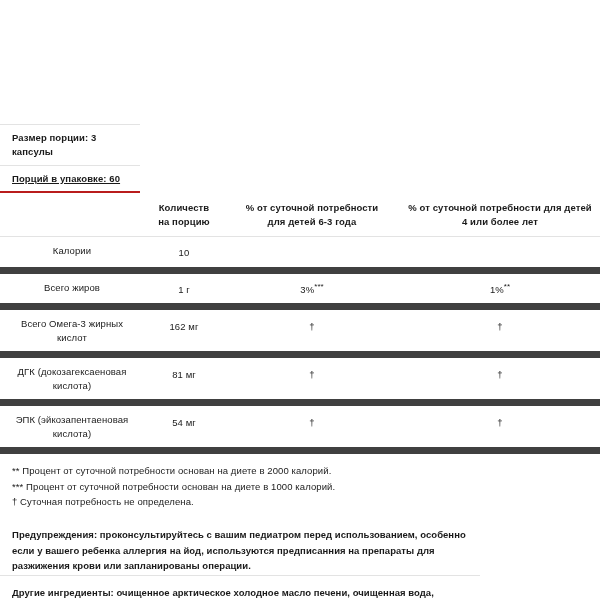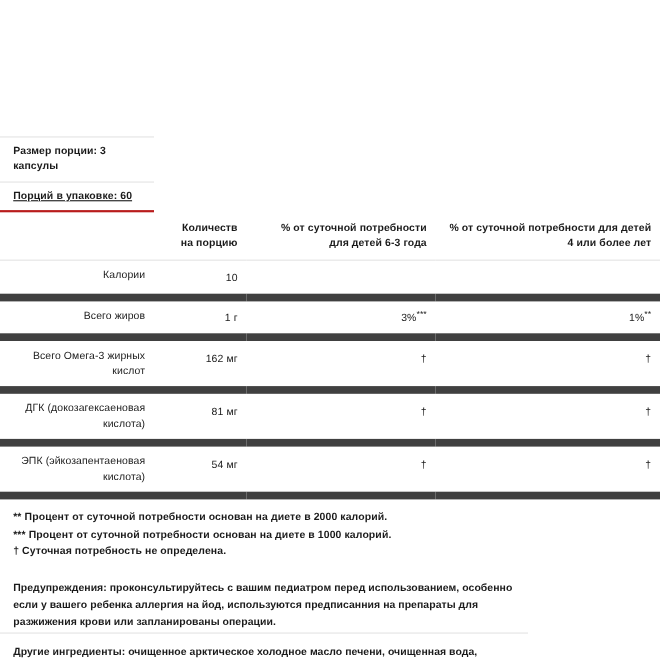--- a/index.html
+++ b/index.html
@@ -48,21 +48,21 @@
     table-layout: fixed;
     margin-top: 0;
   }
   table.facts col.c1 { width: 140px; }
   table.facts col.c2 { width: 84px; }
   table.facts col.c3 { width: 172px; }
   table.facts col.c4 { width: 204px; }
 
   table.facts th,
   table.facts td {
-    text-align: right;
+    text-align: center;
     vertical-align: top;
     padding: 7px 8px 7px 12px;
     font-size: 9.5px;
     line-height: 1.42;
     letter-spacing: 0.01em;
   }
   table.facts thead th {
     font-weight: bold;
     border-bottom: 1px solid #e3e3e3;
     padding-top: 8px;
@@ -89,21 +89,21 @@
     letter-spacing: 0;
   }
   .dagger {
     font-size: 10px;
   }
 
   
   .footnotes {
     padding: 9px 12px 9px 12px;
     font-size: 9.5px;
-    font-weight: bold;
+    font-weight: normal;
     line-height: 1.62;
     letter-spacing: 0.01em;
   }
   .footnotes div { white-space: nowrap; }
 
   
   .para {
     padding: 9px 14px 2px 12px;
     font-size: 9.5px;
     font-weight: bold;

